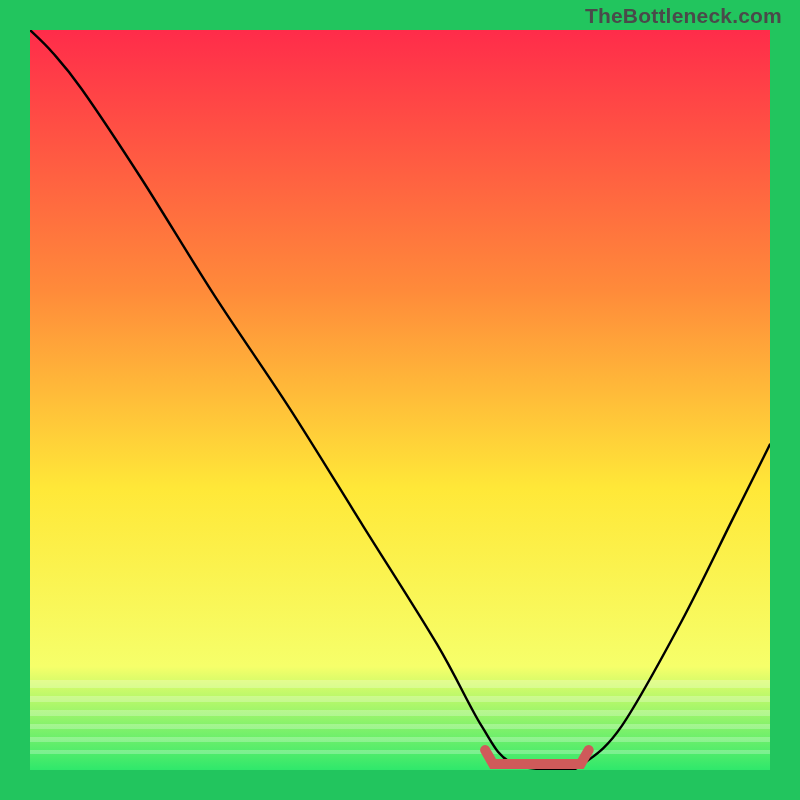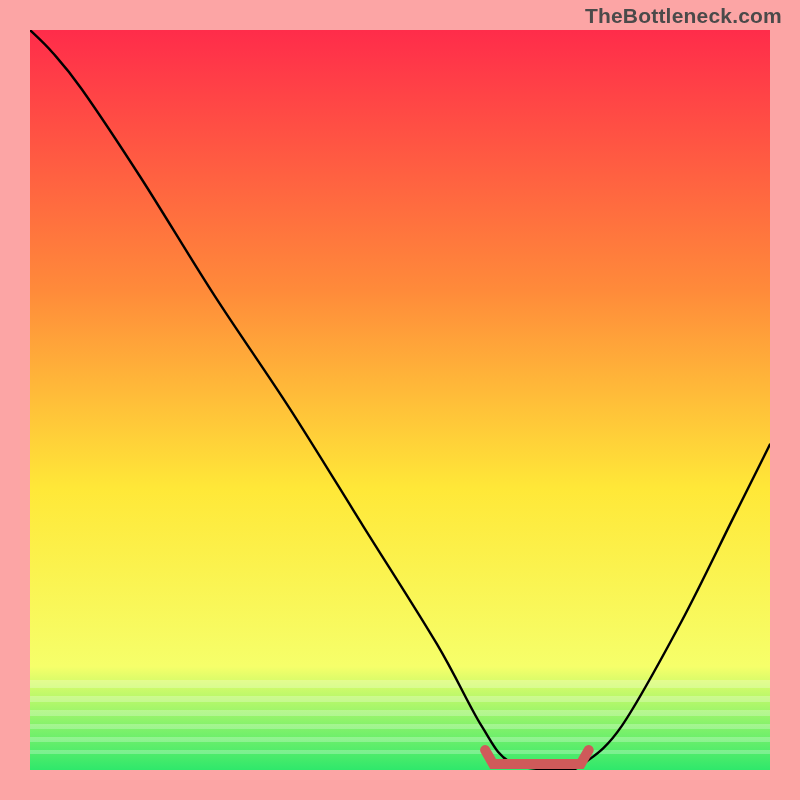--- a/index.html
+++ b/index.html
@@ -1,21 +1,21 @@
 <!DOCTYPE html>
 <html><head>
 <meta charset="utf-8">
 <style>
   * { margin: 0; padding: 0; box-sizing: border-box; }
   html, body { width: 800px; height: 800px; background: #000; overflow: hidden; }
   .frame {
     position: relative;
     width: 800px;
     height: 800px;
-    background: #fca5a5;
+    background: #22c55e;
   }
   .attribution {
     position: absolute;
     top: 4px;
     right: 18px;
     font-family: Arial, Helvetica, sans-serif;
     font-size: 21px;
     font-weight: bold;
     color: #4a4a4a;
     letter-spacing: 0.2px;

